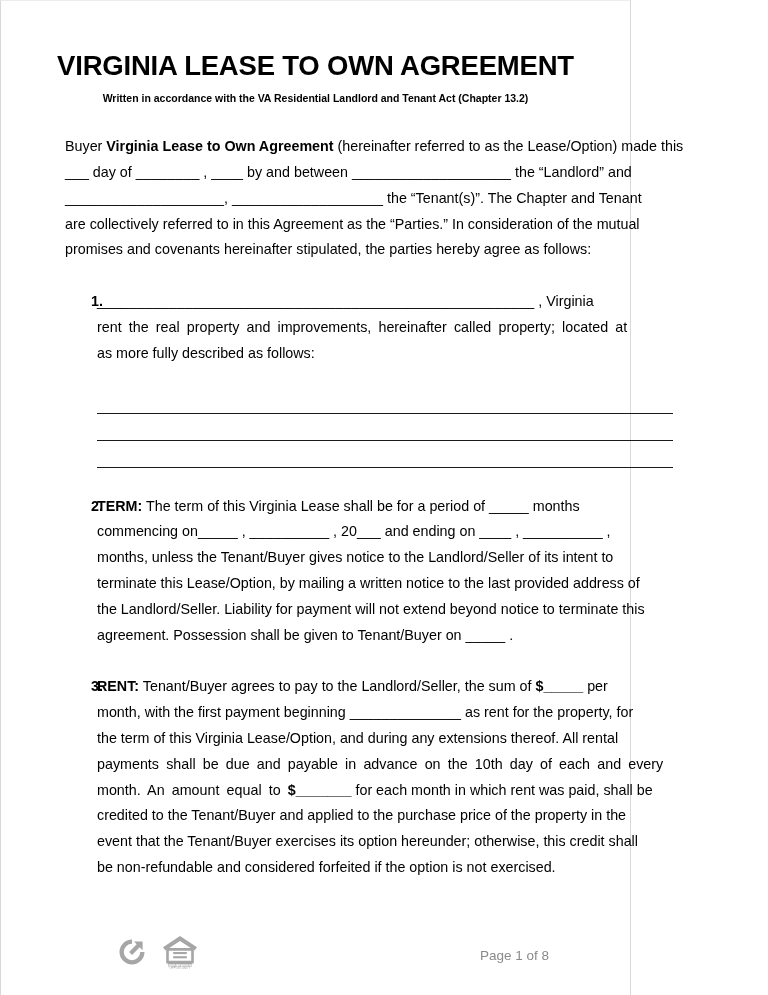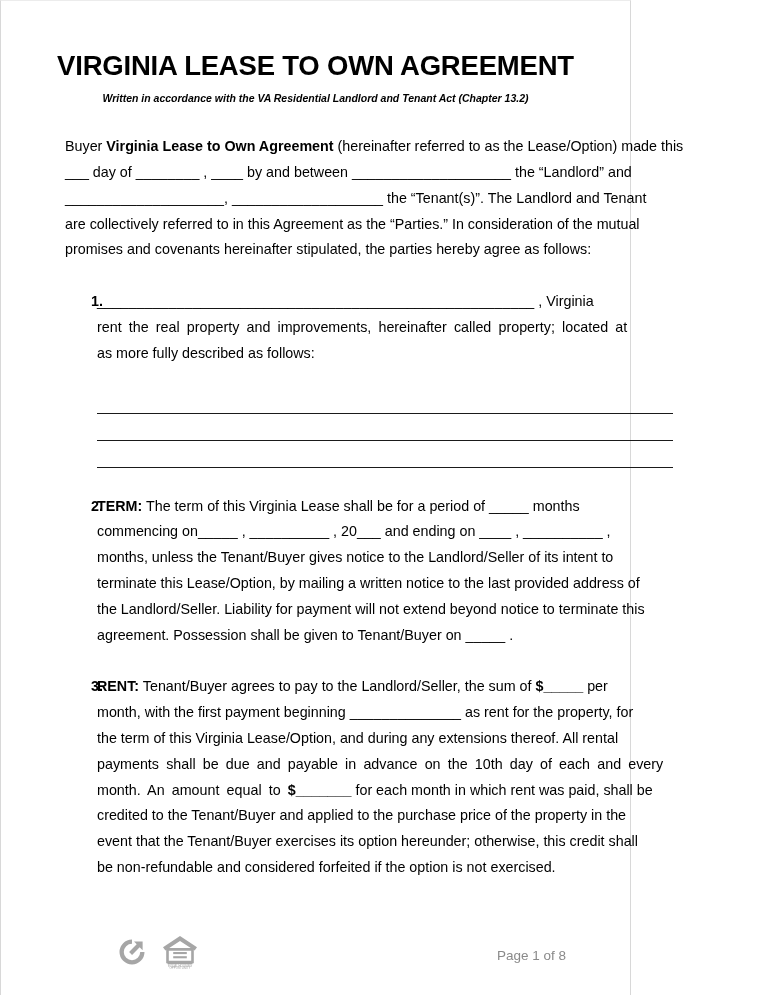--- a/index.html
+++ b/index.html
@@ -34,21 +34,20 @@
   .doc-title {
     font-size: 27.5px;
     font-weight: bold;
     letter-spacing: -0.2px;
     line-height: 1.1;
     margin: 0;
     color: #000;
   }
   .doc-subtitle {
     font-size: 10.5px;
-    font-style: italic;
     font-weight: bold;
     margin: 11px 0 0 0;
     color: #000;
   }
 
   .body-area {
     padding: 0 58px 0 64px;
   }
 
   .intro {
@@ -95,21 +94,21 @@
   .blank-line {
     border-bottom: 1.4px solid #1a1a1a;
     height: 26px;
     width: 576px;
   }
   .blank-line + .blank-line { margin-top: 0px; }
 
   .footer {
     position: absolute;
     left: 0;
-    right: 0;
+    right: 17px;
     bottom: 16px;
     height: 54px;
   }
   .footer-icons {
     position: absolute;
     left: 114px;
     bottom: 10px;
     display: flex;
     align-items: flex-end;
     gap: 12px;
@@ -131,21 +130,21 @@
   <div class="doc-head">
     <h1 class="doc-title">VIRGINIA LEASE TO OWN AGREEMENT</h1>
     <div class="doc-subtitle">Written in accordance with the VA Residential Landlord and Tenant Act (Chapter 13.2)</div>
   </div>
 
   <div class="body-area">
 
     <div class="intro">
       <span class="ln"><span>Buyer </span><b>Virginia Lease to Own Agreement</b><span> (hereinafter referred to as the Lease/Option) made this</span></span>
       <span class="ln">___ day of ________ , ____ by and between ____________________ the “Landlord” and</span>
-      <span class="ln">____________________, ___________________ the “Tenant(s)”. The Landlord and Tenant</span>
+      <span class="ln">____________________, ___________________ the “Tenant(s)”. The Chapter and Tenant</span>
       <span class="ln">are collectively referred to in this Agreement as the “Parties.” In consideration of the mutual</span>
       <span class="ln">promises and covenants hereinafter stipulated, the parties hereby agree as follows:</span>
     </div>
 
     <div class="clauses">
 
       <div class="clause">
         <div class="clause-num">1.</div>
         <div class="clause-body">
           <span class="ln">_______________________________________________________ , Virginia</span>

